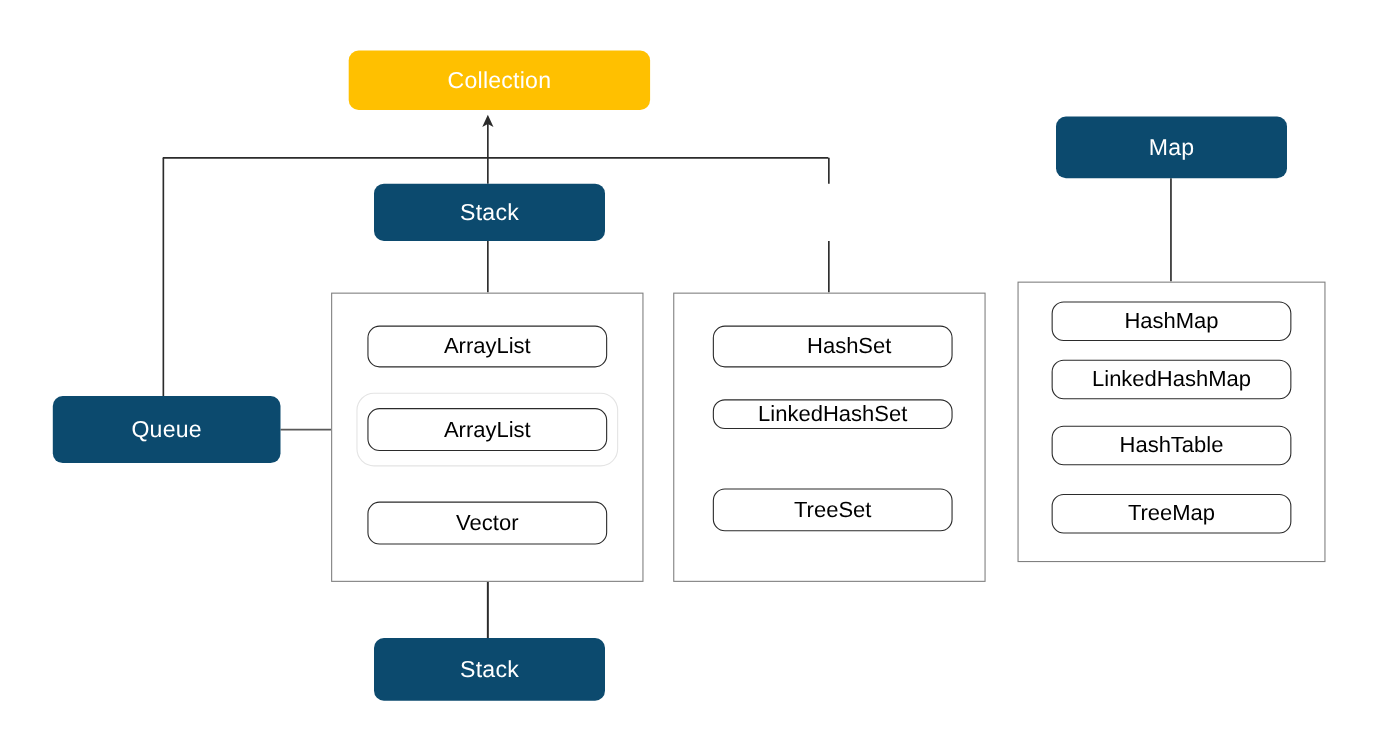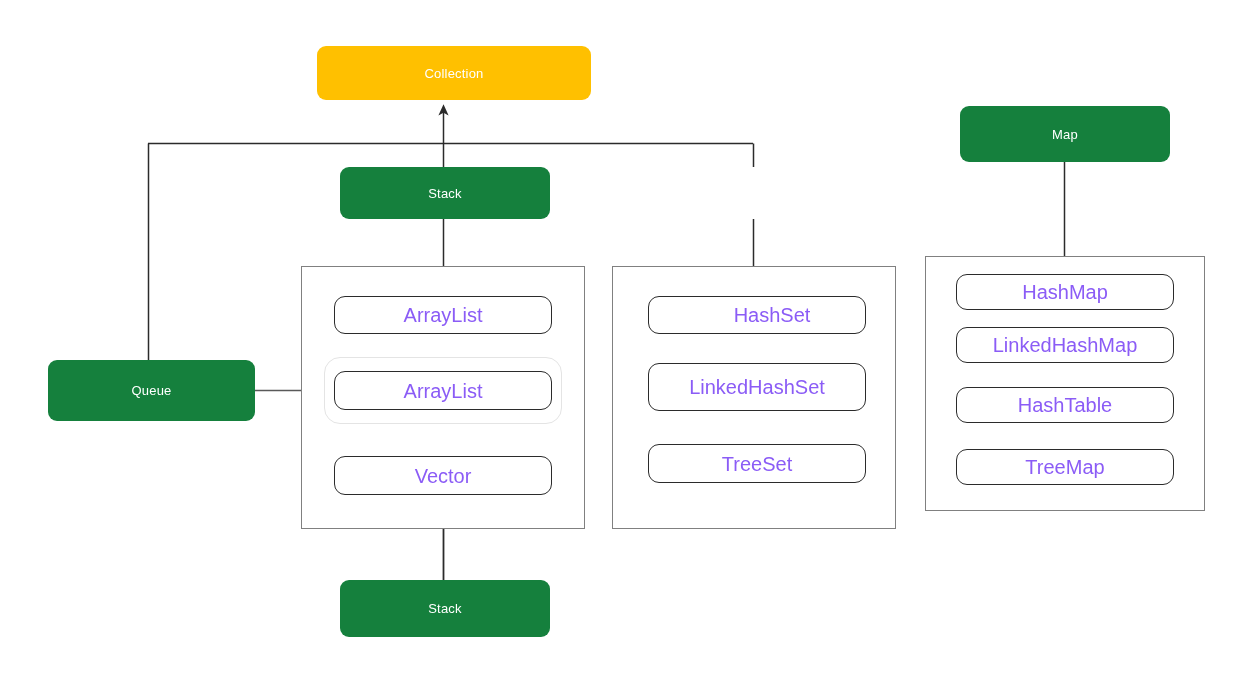--- a/index.html
+++ b/index.html
@@ -27,49 +27,49 @@
   }
 
   
   .node {
     position: absolute;
     display: flex;
     align-items: center;
     justify-content: center;
     border-radius: 9px;
     color: #ffffff;
-    font-size: 13px;
+    font-size: 21px;
     font-weight: 400;
     letter-spacing: 0.2px;
     line-height: 1;
     box-sizing: border-box;
     z-index: 3;
   }
   .node.amber { background: #FFC000; }
-  .node.green { background: #15803d; }
+  .node.green { background: #0c4a6e; }
 
   
   .group-box {
     position: absolute;
     border: 1.6px solid #808080;
     background: #ffffff;
     box-sizing: border-box;
     z-index: 1;
   }
 
   
   .chip {
     position: absolute;
     display: flex;
     align-items: center;
     justify-content: center;
     background: #ffffff;
     border: 1.6px solid #2b2b2b;
     border-radius: 11px;
-    color: #8b5cf6;
+    color: #000000;
     font-size: 20px;
     font-weight: 400;
     line-height: 1;
     box-sizing: border-box;
     z-index: 3;
   }
 
   
   .chip-halo {
     position: absolute;
@@ -130,21 +130,21 @@
 
   <div class="chip" style="left:334px; top:296px; width:218px; height:38px;">ArrayList</div>
 
   <div class="chip-halo" style="left:324px; top:357px; width:238px; height:67px;"></div>
   <div class="chip" style="left:334px; top:371px; width:218px; height:39px;">ArrayList</div>
 
   <div class="chip" style="left:334px; top:456px; width:218px; height:39px;">Vector</div>
 
   <div class="chip" style="left:648px; top:296px; width:218px; height:38px;padding-left:30px;">HashSet</div>
 
-  <div class="chip" style="left:648px; top:363px; width:218px; height:48px;">LinkedHashSet</div>
+  <div class="chip" style="left:648px; top:363px; width:218px; height:27px;">LinkedHashSet</div>
 
   <div class="chip" style="left:648px; top:444px; width:218px; height:39px;">TreeSet</div>
 
   <div class="chip" style="left:956px; top:274px; width:218px; height:36px;">HashMap</div>
 
   <div class="chip" style="left:956px; top:327px; width:218px; height:36px;">LinkedHashMap</div>
 
   <div class="chip" style="left:956px; top:387px; width:218px; height:36px;">HashTable</div>
 
   <div class="chip" style="left:956px; top:449px; width:218px; height:36px;">TreeMap</div>

